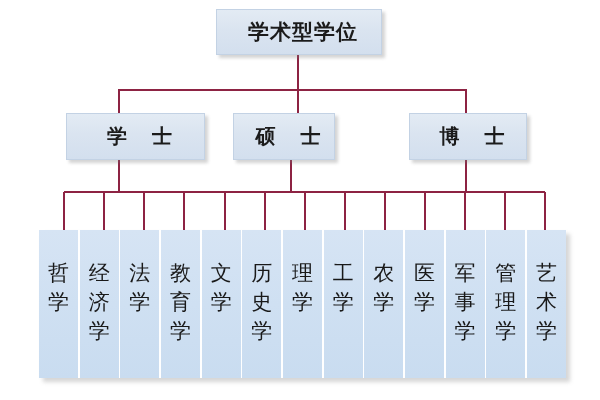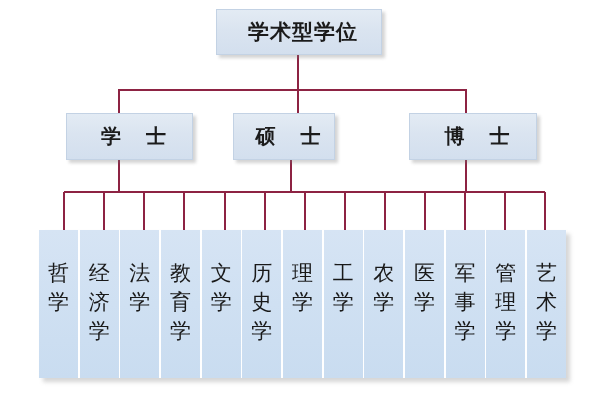--- a/index.html
+++ b/index.html
@@ -66,23 +66,23 @@
     top: 113px;
     height: 47px;
   }
   .degree-node .node-label {
     font-size: 20px;
     font-weight: bold;
     letter-spacing: 9px;
     text-indent: 9px;
     white-space: nowrap;
   }
-  #node-bachelor { left: 66px;  width: 127px; }
+  #node-bachelor { left: 66px;  width: 139px; }
   #node-master   { left: 233px; width: 102px; }
-  #node-doctor   { left: 409px; width: 128px; }
+  #node-doctor   { left: 409px; width: 118px; }
 
   
   #discipline-strip {
     position: absolute;
     z-index: 2;
     left: 39px;
     top: 230px;
     width: 527px;
     height: 148px;
     display: flex;

